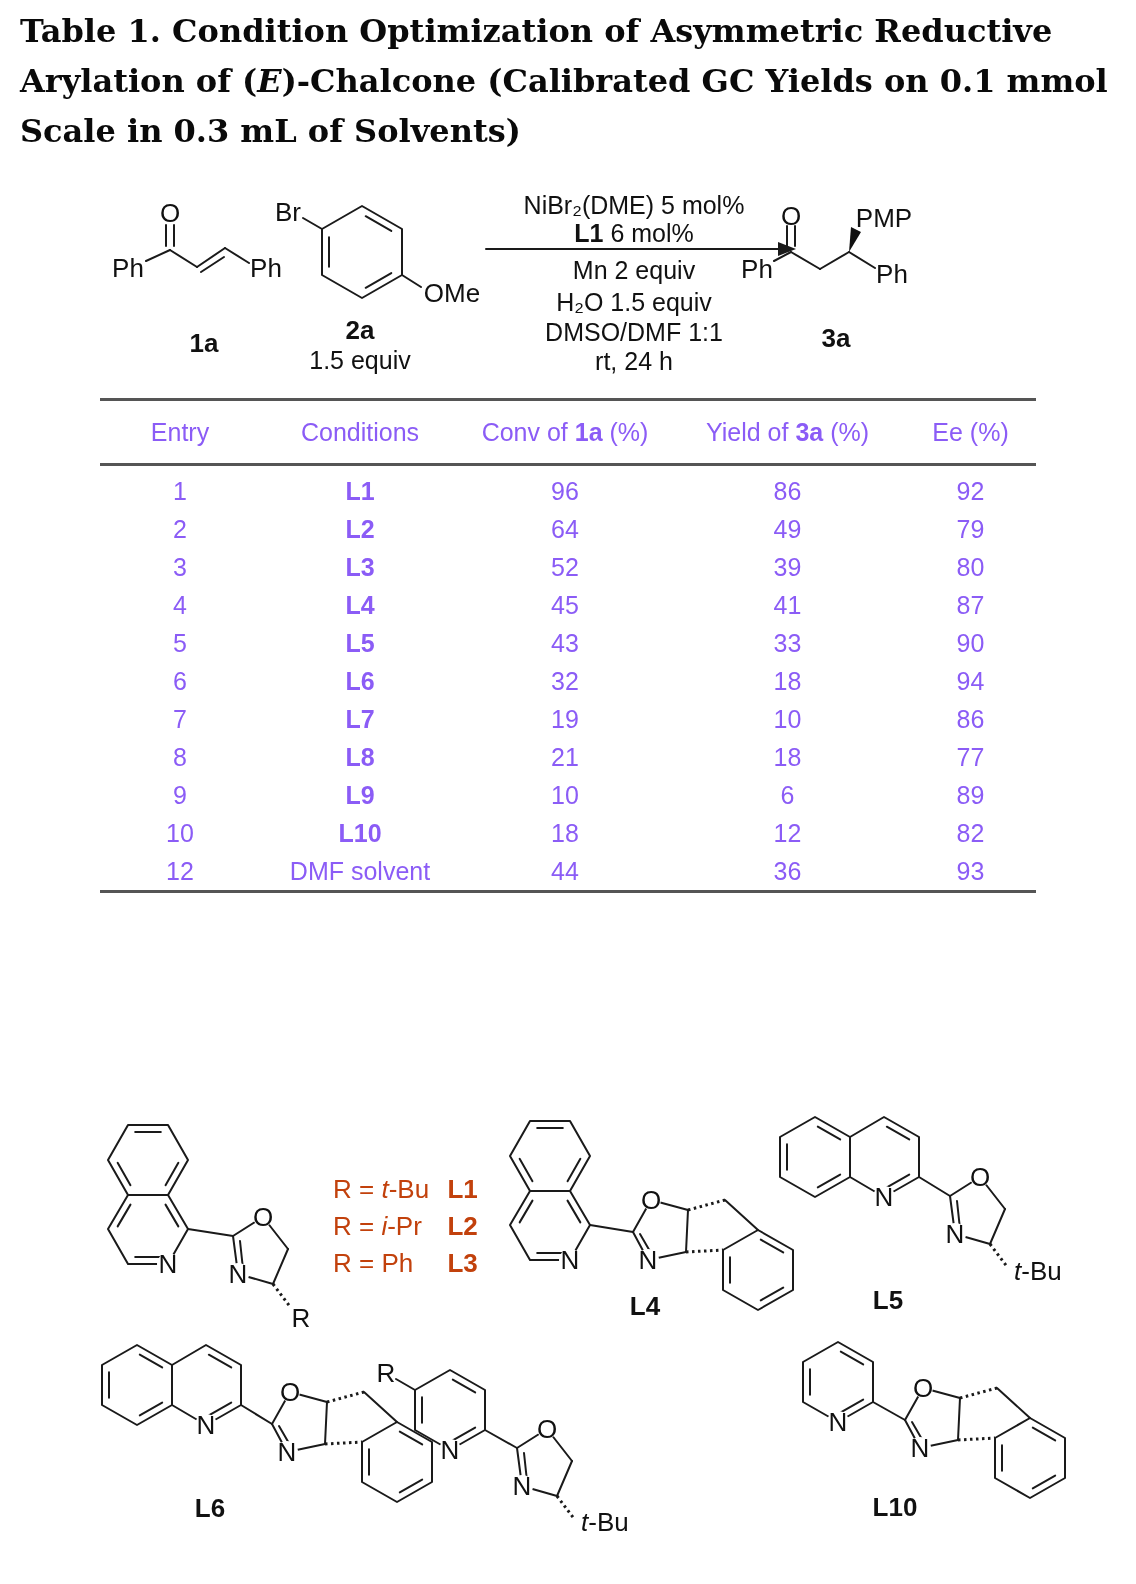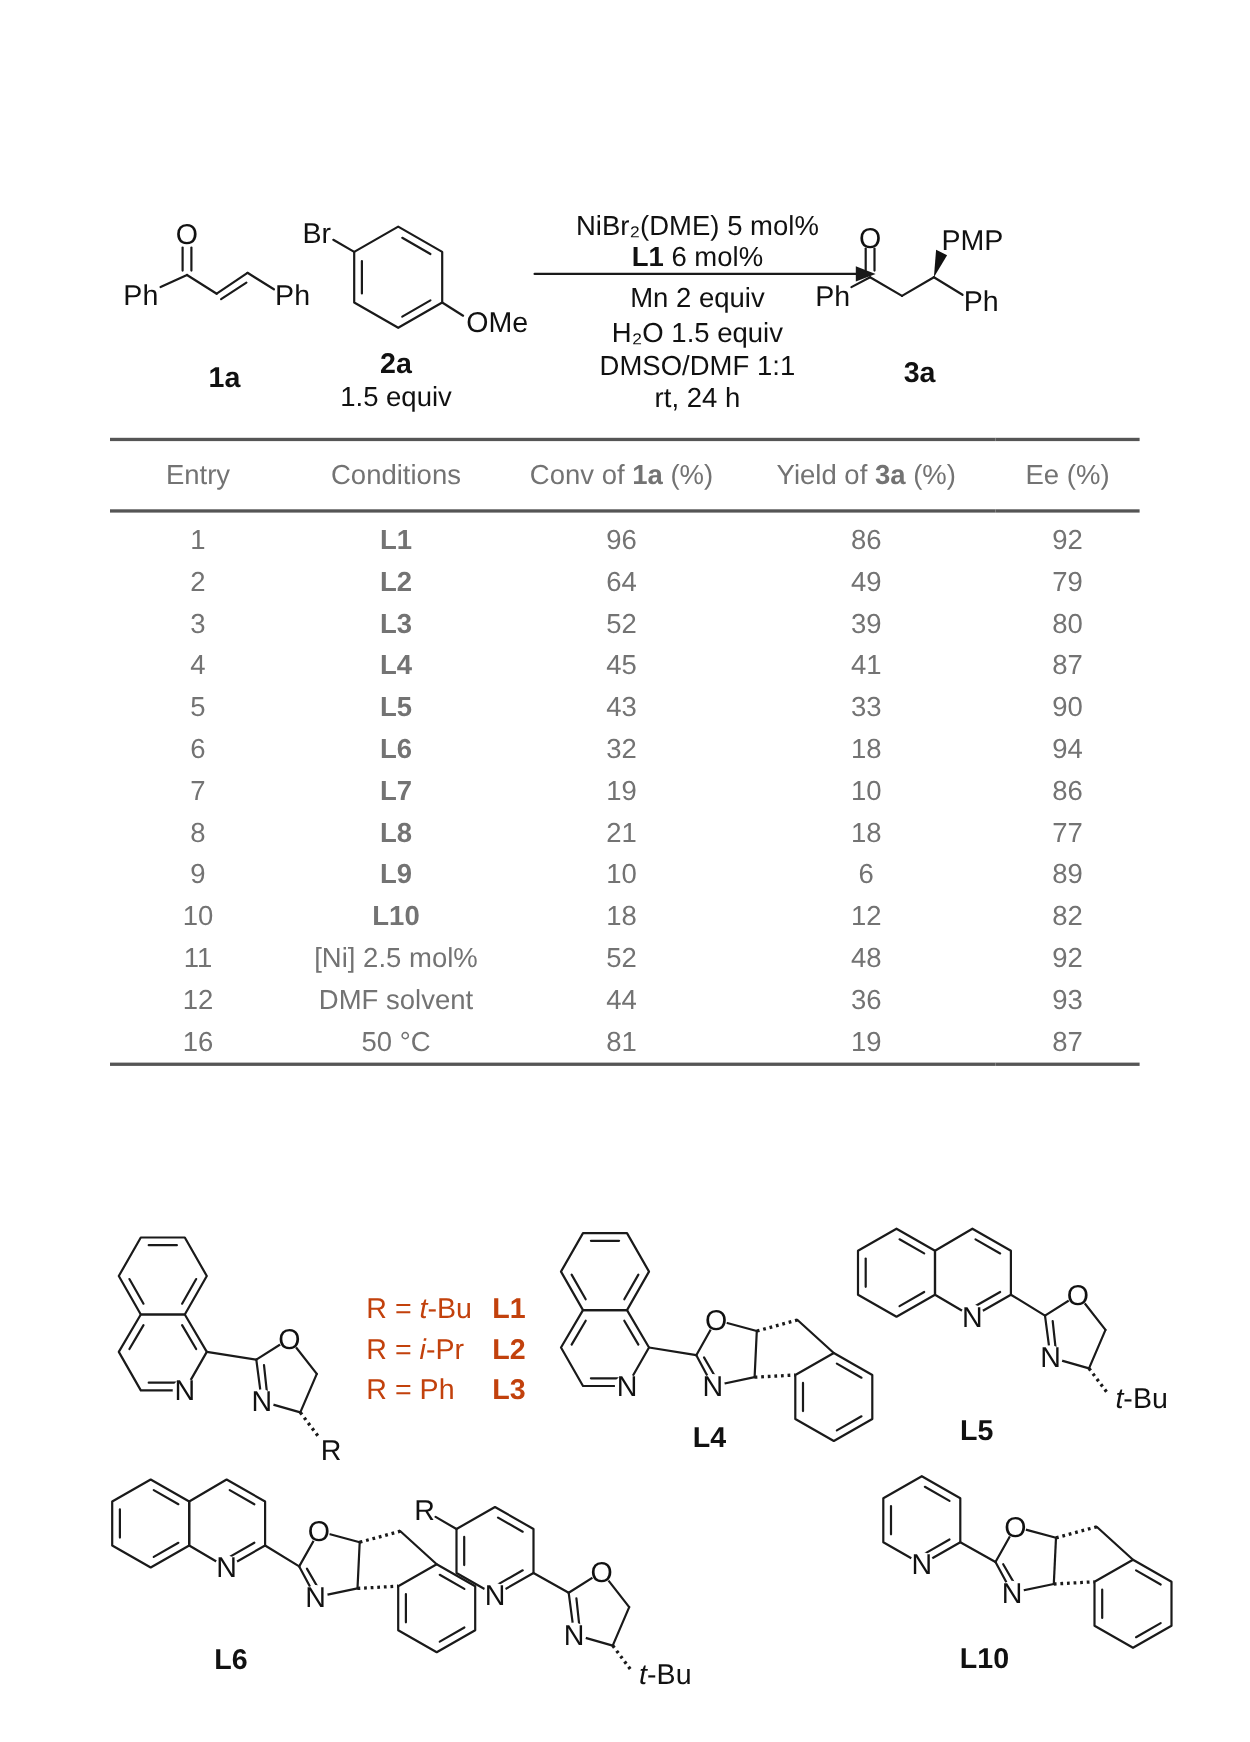--- a/index.html
+++ b/index.html
@@ -11,40 +11,41 @@
   .title i{font-style:italic;}
   svg text{font-family:"Liberation Sans","DejaVu Sans",sans-serif;fill:#111;}
   .stx{font-size:25px;}
   .atm{font-size:26px;}
   .cname{font-size:26px;font-weight:bold;}
   .bond{stroke:#1a1a1a;stroke-width:2;fill:none;stroke-linecap:round;stroke-linejoin:round;}
   .ring{stroke:#1a1a1a;stroke-width:2;fill:none;stroke-linejoin:round;}
   .hash{stroke:#1a1a1a;stroke-width:3;fill:none;stroke-dasharray:2.5,3.5;stroke-linecap:butt;}
   .disc{fill:#fff;stroke:none;}
   .tbl{position:absolute;top:398px;left:100px;width:936px;border-collapse:collapse;
-       font-size:25px;color:#737373;border-top:3px solid #555;border-bottom:3px solid #555;}
+       font-size:25px;color:#8b5cf6;border-top:3px solid #555;border-bottom:3px solid #555;}
   .tbl thead th{height:62px;font-weight:normal;text-align:center;vertical-align:middle;
        border-bottom:3px solid #555;padding:0;}
   .tbl thead th b{font-weight:bold;}
   .tbl tbody td{height:38px;text-align:center;vertical-align:middle;padding:0;}
   .tbl tbody td b{font-weight:bold;}
   .tbl tbody tr:first-child td{padding-top:6px;}
   .lg{position:absolute;font-size:26px;color:#c2410c;}
   .lg-a{left:333px;top:1171px;line-height:37px;}
   .lg-b{left:612px;top:1418px;line-height:30px;}
   .lg .val{display:inline-block;min-width:66px;}
   .lg-b .val{min-width:98px;}
   .lg b{font-weight:bold;}
   .lg i{font-style:italic;}
 </style>
 </head>
 <body>
 
 <div class="page">
 
+  <div class="title"><span>Table 1. Condition Optimization of Asymmetric Reductive Arylation of (</span><i>E</i><span>)-Chalcone (Calibrated GC Yields on 0.1 mmol Scale in 0.3 mL of Solvents)</span></div>
 
   <svg style="position:absolute;top:168px;left:0;" width="1136" height="228" viewBox="0 0 1136 228">
 
     <g>
       <line class="bond" x1="146" y1="93" x2="170" y2="82"></line>
       <line class="bond" x1="166" y1="78" x2="166" y2="57"></line>
       <line class="bond" x1="174" y1="78" x2="174" y2="57"></line>
       <line class="bond" x1="170" y1="82" x2="197" y2="99"></line>
       <line class="bond" x1="197" y1="99" x2="225" y2="80"></line>
       <line class="bond" x1="201" y1="104" x2="224" y2="89"></line>
@@ -170,39 +171,25 @@
           <td>89</td>
         </tr>
         <tr>
           <td>10</td>
           <td><b>L10</b></td>
           <td>18</td>
           <td>12</td>
           <td>82</td>
         </tr>
         <tr>
-          <td>11</td>
-          <td>[Ni] 2.5 mol%</td>
-          <td>52</td>
-          <td>48</td>
-          <td>92</td>
-        </tr>
-        <tr>
           <td>12</td>
           <td>DMF solvent</td>
           <td>44</td>
           <td>36</td>
           <td>93</td>
-        </tr>
-        <tr>
-          <td>16</td>
-          <td>50 °C</td>
-          <td>81</td>
-          <td>19</td>
-          <td>87</td>
         </tr>
       </tbody>
   </table>
 
   <svg style="position:absolute;top:1084px;left:0;" width="1136" height="500" viewBox="0 0 1136 500">
 
     <g>
       <polygon class="ring" points="188,76 168,111 128,111 108,76 128,41 168,41"></polygon>
         <line x1="135.2" y1="48" x2="160.8" y2="48" class="bond"></line>
         <line x1="130.44645230628905" y1="101.1729028213314" x2="117.64645230628904" y2="78.7729028213314" class="bond"></line>

